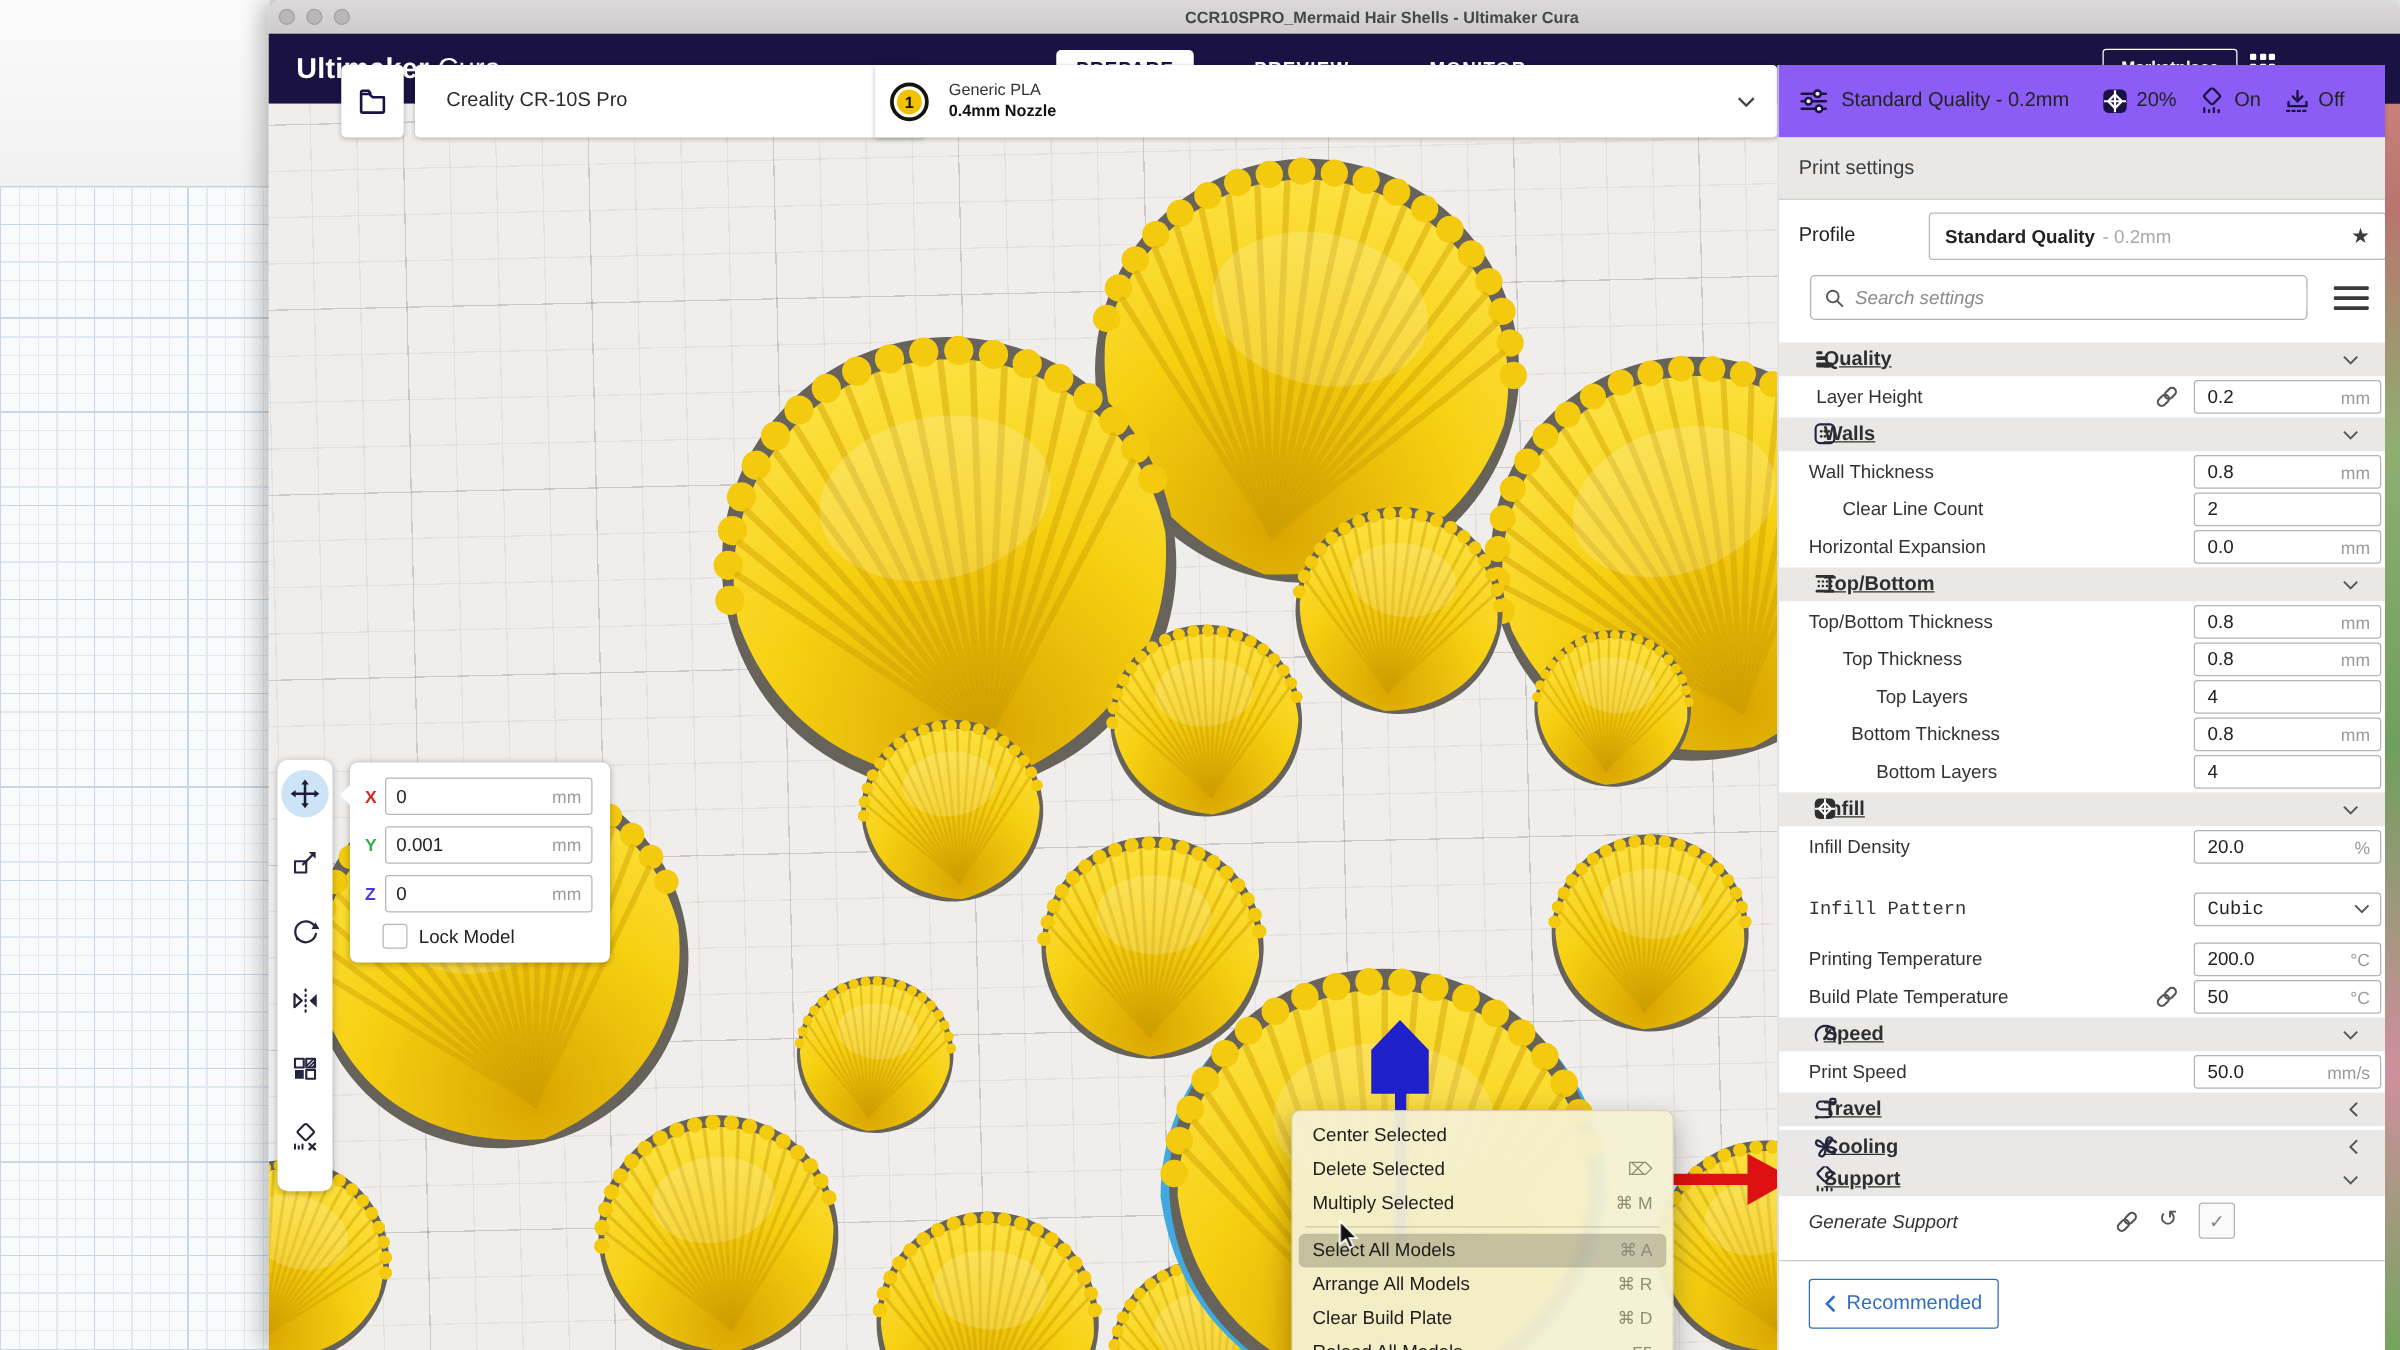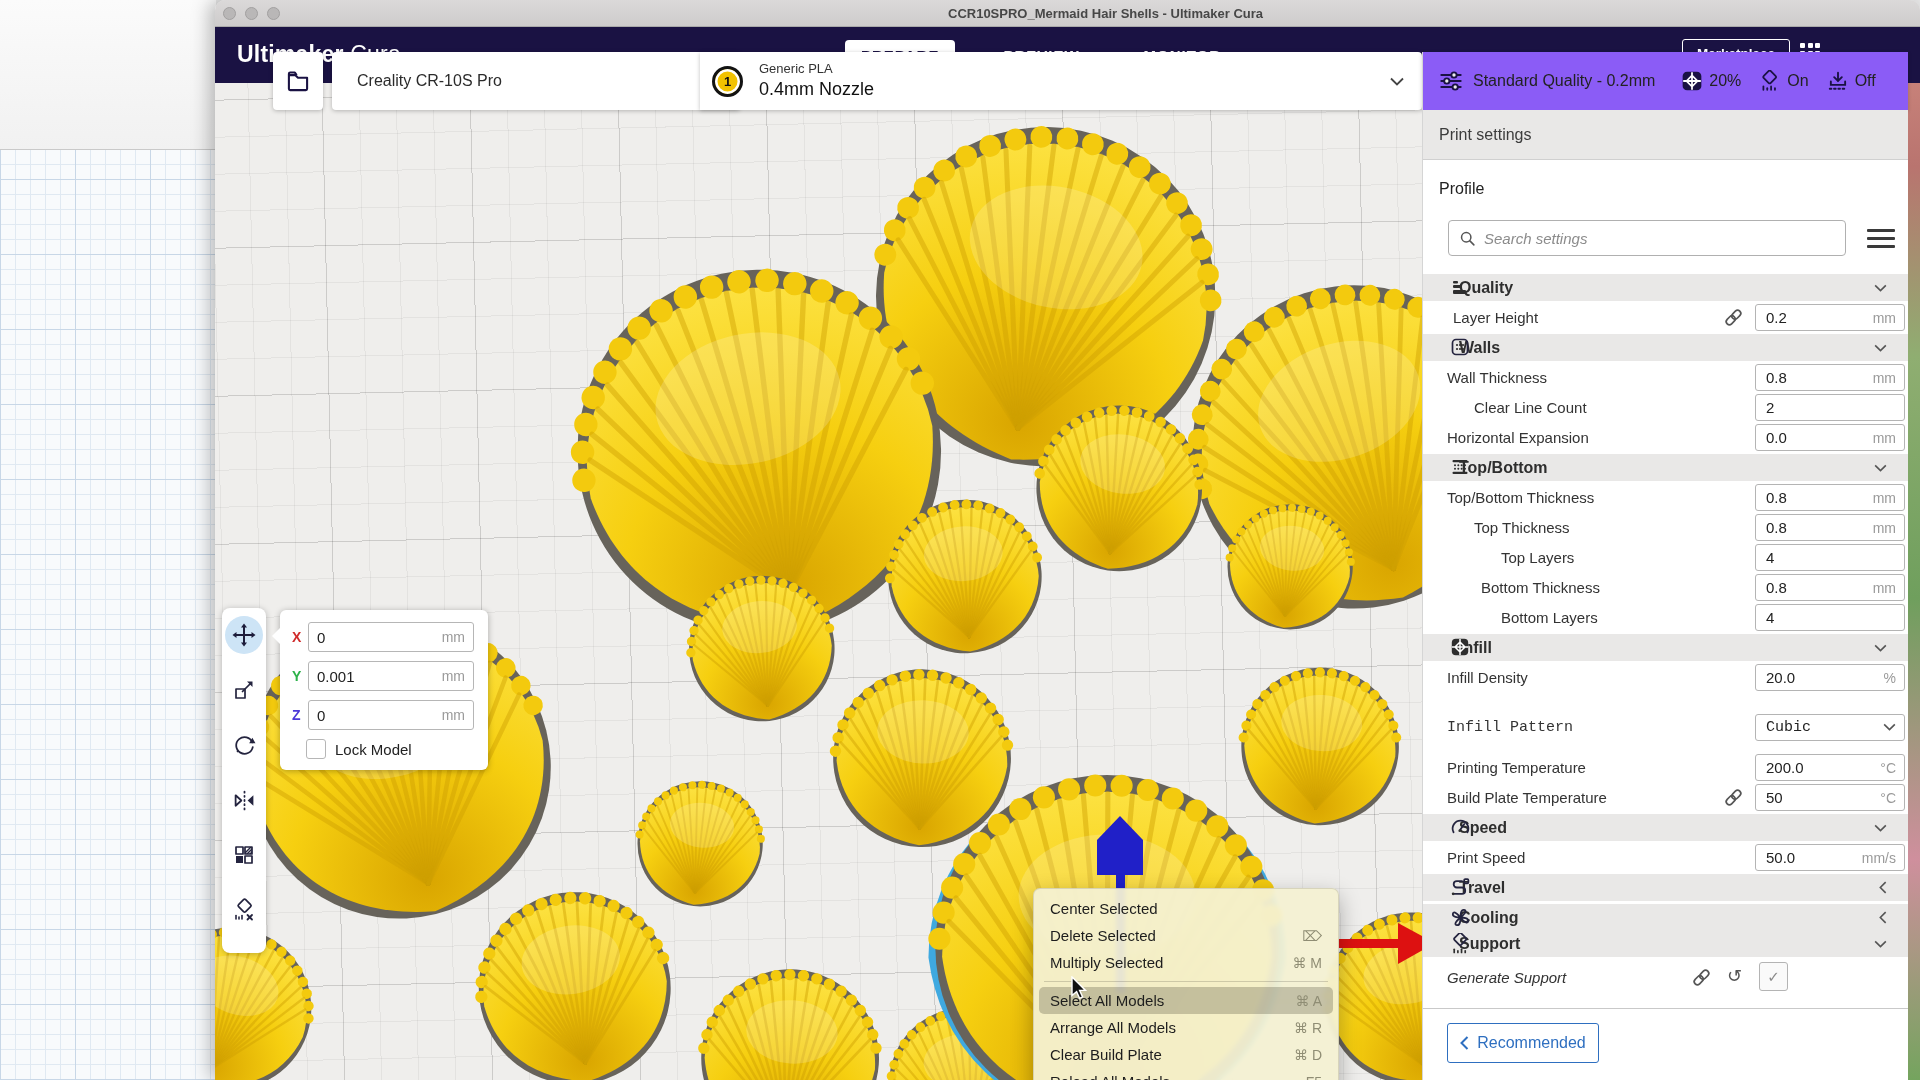--- a/index.html
+++ b/index.html
@@ -53,21 +53,21 @@
   #printer-btn { left:117px; width:408px; }
   #printer-btn .lbl { margin-left:25px; font-size:16px; color:#2b2b2b; }
   #material-btn { left:485px; width:722px; border-radius:0 4px 4px 0; }
   .chev { position:absolute; right:18px; }
   #extruder-badge { margin-left:12px; width:31px; height:31px; border-radius:50%;
     background:#f2c200; border:3px solid #131313; box-shadow:inset 0 0 0 2.5px #fff;
     display:flex; align-items:center; justify-content:center;
     font-size:13px; font-weight:800; color:#111; }
   #material-txt { margin-left:16px; line-height:1.3; }
   #material-txt .l1 { font-size:13px; color:#333; }
-  #material-txt .l2 { font-size:18px; font-weight:400; color:#111; }
+  #material-txt .l2 { font-size:13px; font-weight:700; color:#111; }
   #summary-bar { left:1207px; top:52px; width:486px; height:58px; background:#8b5cf6;
     border-left:1px solid #d5d5d5; display:flex; align-items:center; box-shadow:0 1px 4px rgba(0,0,0,.18); }
   #summary-bar .profile { font-size:16px; color:#222; margin-left:10px; }
   .badge { display:flex; align-items:center; gap:6px; font-size:16px; color:#222; margin-left:18px; }
 
   
   #viewport { left:0; top:83px; width:1207px; height:997px; overflow:hidden; background:#efeeec; }
   #plate-grid { position:absolute; left:-30px; top:-30px; width:1280px; height:1070px;
     transform:rotate(-1.3deg);
     background-image:
@@ -126,21 +126,21 @@
   #search-box { left:25px; top:2px; width:398px; height:36px; border:1px solid #b0b0b0;
     border-radius:4px; background:#fff; display:flex; align-items:center; padding-left:10px; gap:8px; }
   #search-box input { border:0; outline:0; flex:1; font:italic 15px "Liberation Sans",sans-serif; color:#555; }
   #search-box input::placeholder { color:#8b8b8b; }
   #hamburger { right:14px; top:6px; width:28px; }
   #hamburger i { display:block; height:3px; background:#3a3a3a; margin:5px 0; border-radius:1px; }
 
   #settings-body { left:0; top:0; width:486px; height:970px; }
   .band { position:absolute; left:0; width:486px; height:27px; background:#e9e8e7;
     display:flex; align-items:center; }
-  .band .ttl { margin-left:36px; font-size:16px; font-weight:700; color:#2e2e2e; }
+  .band .ttl { margin-left:36px; font-size:16px; font-weight:700; color:#2e2e2e;text-decoration:underline; }
   .band .b-icon { position:absolute; left:27px; top:3px; }
   .band .b-chev { position:absolute; right:22px; }
   .srow { position:absolute; left:0; width:486px; height:27px; }
   .srow .lbl { position:absolute; top:5px; font-size:15px; color:#333; }
   .srow .lbl.it { font-style:italic; }
   .vbox { position:absolute; right:4px; top:0; width:150px; height:27px; border:1px solid #b4b4b4;
     border-radius:3px; background:#fff; font-size:15px; color:#222; }
   .vbox .val { position:absolute; left:10px; top:4px; }
   .vbox .unit { position:absolute; right:8px; top:5px; color:#9a9a9a; font-size:14px; }
   .vbox .dchev { position:absolute; right:8px; top:8px; }
@@ -500,20 +500,25 @@
       </svg>
       <span>Off</span>
     </span>
   </div>
 
   <div id="settings-panel" class="abs">
     <div id="ps-header" class="abs">Print settings</div>
 
     <div id="profile-row" class="abs">
       <span id="profile-lbl" class="abs">Profile</span>
+      <div id="profile-box" class="abs">
+        <span class="v">Standard Quality</span>
+        <span class="s">- 0.2mm</span>
+        <span id="profile-star">★</span>
+      </div>
     </div>
 
     <div id="search-row" class="abs">
       <div id="search-box" class="abs">
         <svg class="icon" width="17" height="17" viewBox="0 0 20 20">
           <circle cx="8.5" cy="8.5" r="5.5" fill="none" stroke="#555" stroke-width="1.8"></circle>
           <line x1="12.8" y1="12.8" x2="17.5" y2="17.5" stroke="#555" stroke-width="1.8" stroke-linecap="round"></line>
         </svg>
         <input placeholder="Search settings" style="">
       </div>

